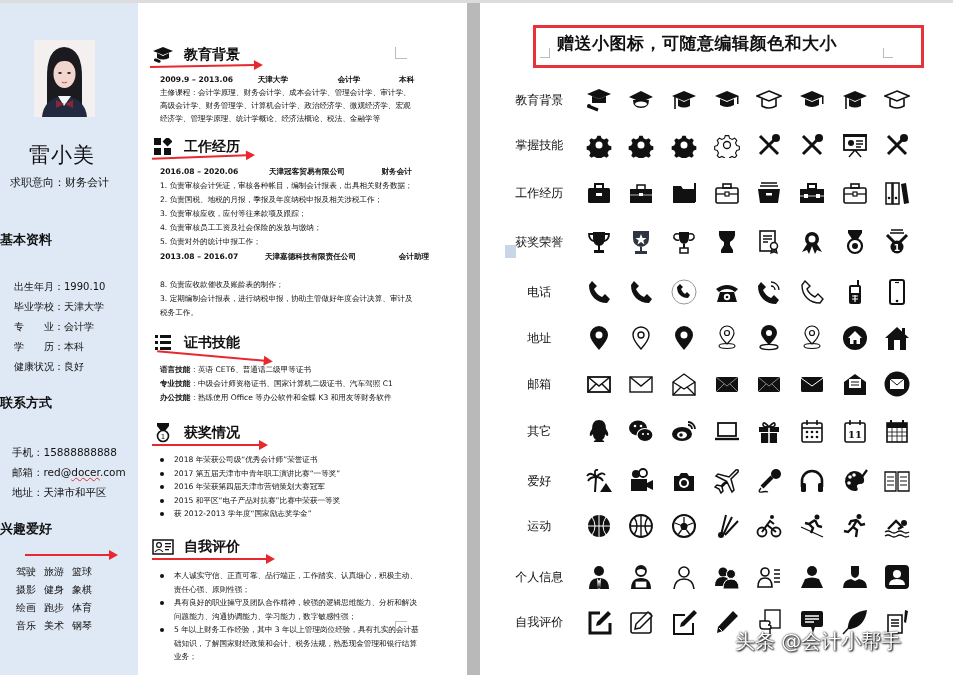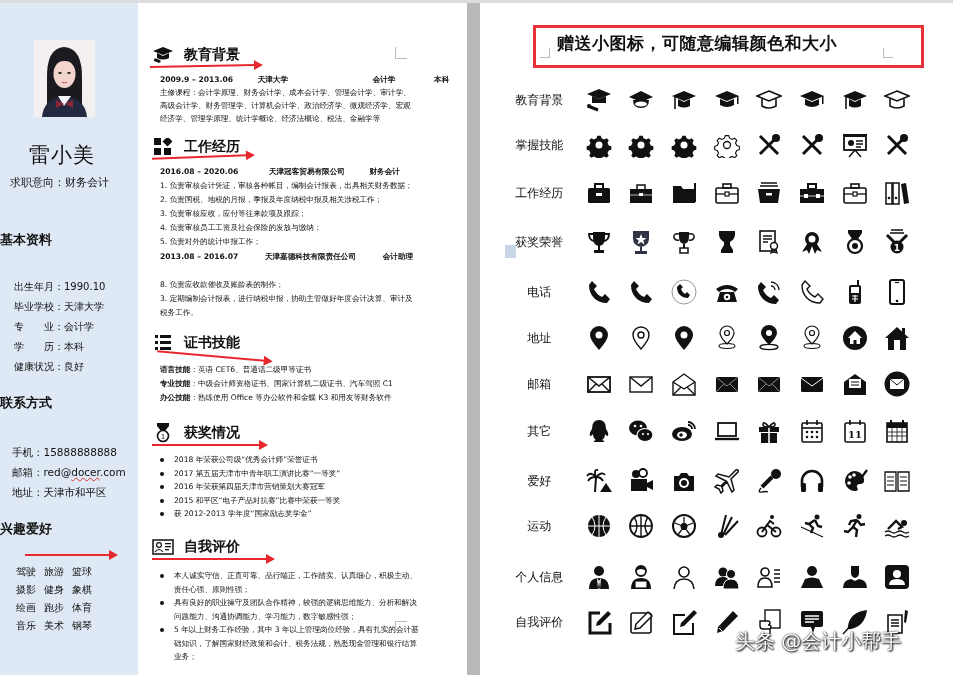--- a/index.html
+++ b/index.html
@@ -101,21 +101,21 @@
           <path d="M4 7 L4 12 Q10 15 16 12 L16 7 L10 10Z" fill="#111"></path>
           <rect x="1" y="13" width="7" height="3" rx="1.5" fill="#111" transform="rotate(20 4 14)"></rect>
         </svg>
       </span>
     <span class="ttl">教育背景</span>
   </div>
   <div class="arrow" style="left:150px;top:62px;width:105px;transform:rotate(-1deg)"></div>
   <div class="txt b" style="top:70px">
     <span>2009.9 – 2013.06</span>
     <span style="margin-left:22px">天津大学</span>
-    <span style="margin-left:82px">会计学</span>
+    <span style="margin-left:47px">会计学</span>
     <span style="margin-left:36px">本科</span>
   </div>
   <div class="txt" style="top:83px">主修课程：会计学原理、财务会计学、成本会计学、管理会计学、审计学、</div>
   <div class="txt" style="top:96px">高级会计学、财务管理学、计算机会计学、政治经济学、微观经济学、宏观</div>
   <div class="txt" style="top:109px">经济学、管理学原理、统计学概论、经济法概论、税法、金融学等</div>
 
   <div class="sec-head" style="top:134px">
     <span class="ico">
         <svg width="18" height="18" viewBox="0 0 18 18">
           <rect x="0" y="0" width="7" height="7" fill="#111"></rect>
@@ -123,31 +123,31 @@
           <rect x="10" y="10" width="7" height="7" fill="#111"></rect>
           <rect x="10" y="0" width="7" height="7" fill="#111" transform="rotate(45 13.5 3.5)"></rect>
         </svg>
       </span>
     <span class="ttl">工作经历</span>
   </div>
   <div class="arrow" style="left:152px;top:153px;width:95px;transform:rotate(-2deg)"></div>
   <div class="txt b" style="top:162px">
     <span>2016.08 – 2020.06</span>
     <span style="margin-left:28px">天津冠客贸易有限公司</span>
-    <span style="margin-left:22px">财务会计</span>
+    <span style="margin-left:34px">财务会计</span>
   </div>
   <div class="txt" style="top:176px">1. 负责审核会计凭证，审核各种帐目，编制会计报表，出具相关财务数据；</div>
   <div class="txt" style="top:190px">2. 负责国税、地税的月报，季报及年度纳税申报及相关涉税工作；</div>
   <div class="txt" style="top:204px">3. 负责审核应收，应付等往来款项及跟踪；</div>
   <div class="txt" style="top:218px">4. 负责审核员工工资及社会保险的发放与缴纳；</div>
   <div class="txt" style="top:232px">5. 负责对外的统计申报工作；</div>
   <div class="txt b" style="top:247px">
     <span>2013.08 – 2016.07</span>
     <span style="margin-left:24px">天津嘉德科技有限责任公司</span>
-    <span style="margin-left:24px">会计助理</span>
+    <span style="margin-left:40px">会计助理</span>
   </div>
   <div class="txt" style="top:275px">8. 负责应收款催收及账龄表的制作；</div>
   <div class="txt" style="top:289px">3. 定期编制会计报表，进行纳税申报，协助主管做好年度会计决算、审计及</div>
   <div class="txt" style="top:303px">税务工作。</div>
 
   <div class="sec-head" style="top:330px">
     <span class="ico">
         <svg width="16" height="16" viewBox="0 0 16 16">
           <rect x="0" y="0" width="3" height="3" fill="#111"></rect>
           <rect x="5" y="0" width="11" height="3" fill="#111"></rect>

